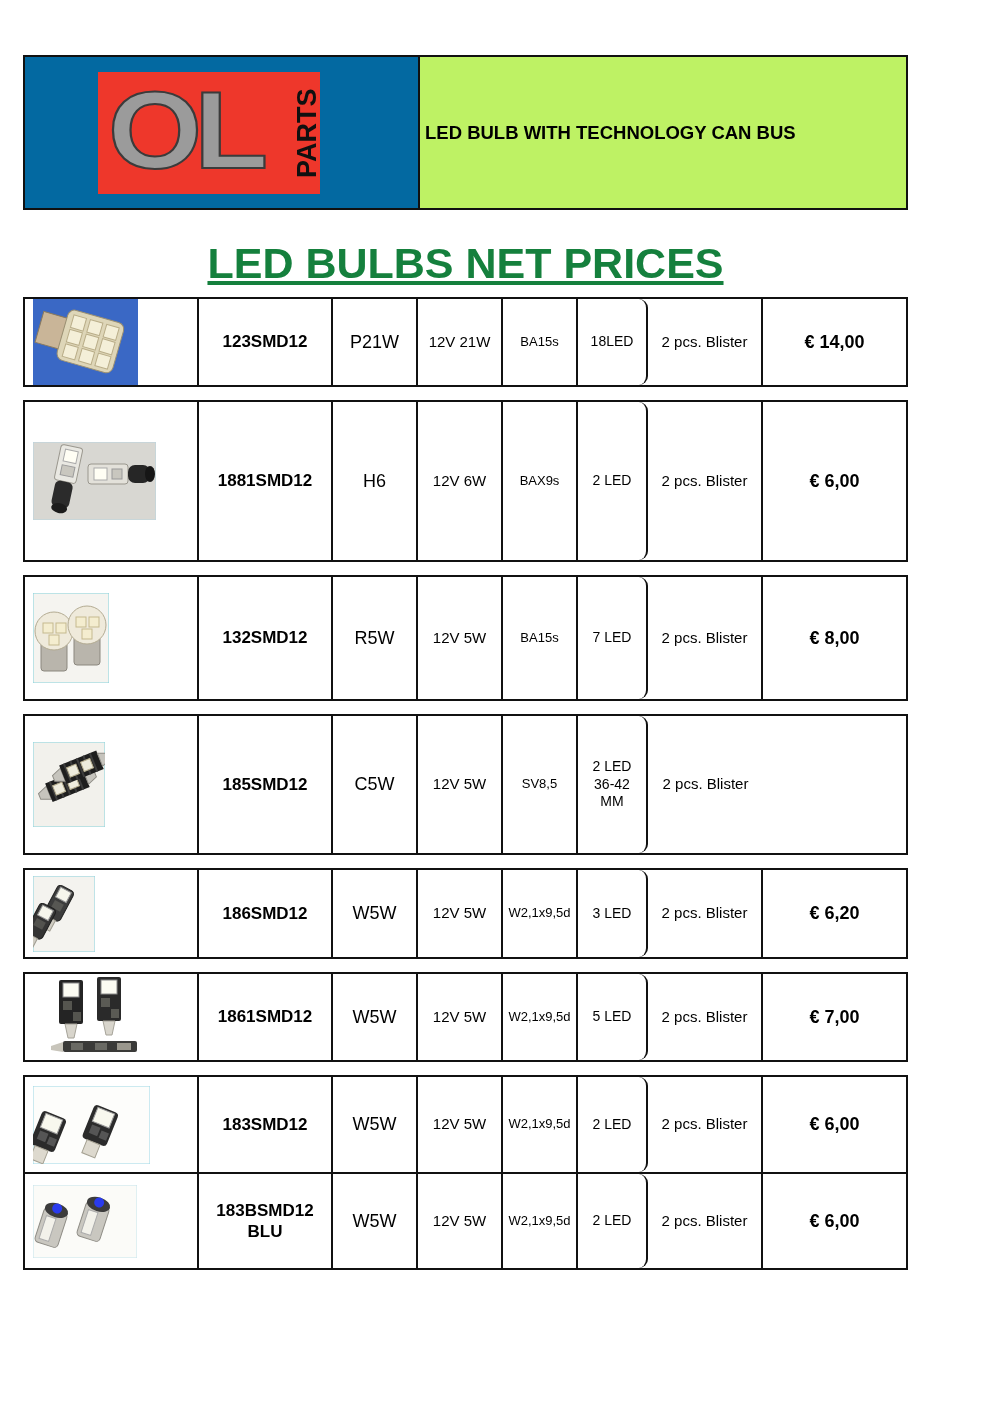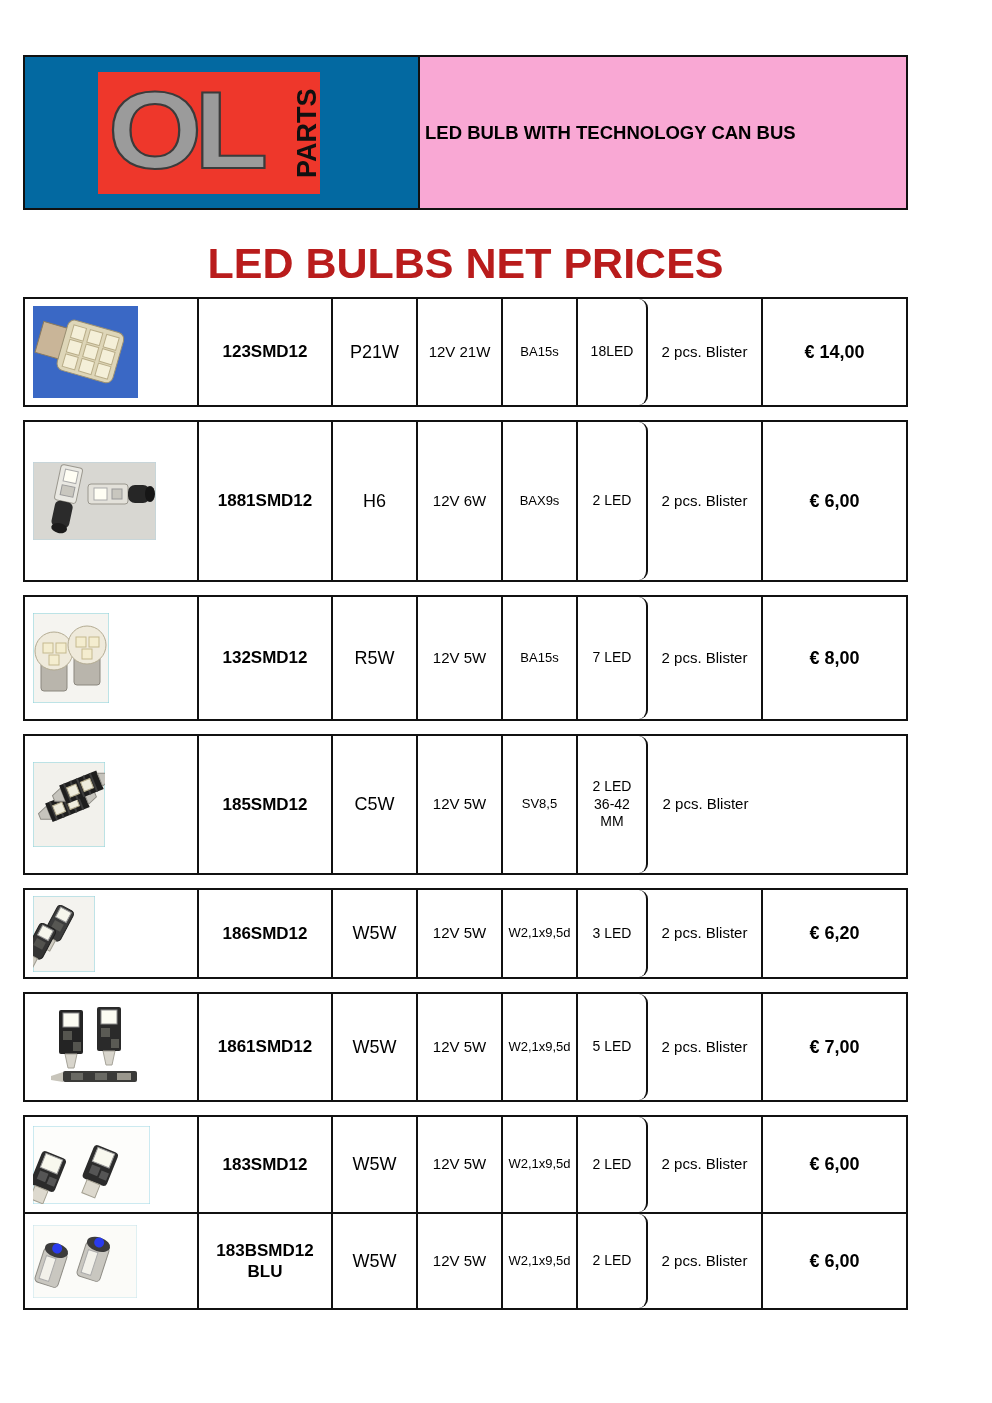--- a/index.html
+++ b/index.html
@@ -56,21 +56,21 @@
     font-weight: bold;
     font-size: 27px;
     letter-spacing: 0px;
     color: #101010;
     margin-left: 48px;
     height: 118px;
     text-align: center;
   }
   .banner {
     flex: 1;
-    background: #f9a8d4;
+    background: #bef264;
     border-left: 2px solid #111;
     display: flex;
     align-items: center;
     padding-left: 5px;
     box-sizing: border-box;
   }
   .banner span {
     font-weight: bold;
     font-size: 18.5px;
     color: #000;
@@ -78,21 +78,22 @@
 
   
   .title {
     margin: 32px 0 0 23px;
     width: 885px;
     text-align: center;
     font-weight: bold;
     font-size: 43px;
     line-height: 1;
     letter-spacing: 0px;
-    color: #b91c1c;
+    color: #15803d;
+    text-decoration: underline;
   }
 
   
   .ptable {
     margin: 13px 0 0 23px;
     width: 885px;
     border: 2px solid #111;
     box-sizing: border-box;
   }
   .ptable.first { margin-top: 12px; }
@@ -115,21 +116,21 @@
   .cell:last-child { border-right: none; }
   .img-cell { justify-content: flex-start; padding-left: 8px; }
   .code  { font-weight: bold; font-size: 17px; }
   .type  { font-size: 18px; }
   .power { font-size: 15px; }
   .base  { font-size: 13px; }
   .leds  { font-size: 14px; border-radius: 9px; }
   .pack  { font-size: 15px; }
   .price { font-weight: bold; font-size: 18px; }
 
-  .h106 { height: 106px; }
+  .h106 { height: 86px; }
   .h129 { height: 158px; }
   .h122 { height: 122px; }
   .h137 { height: 137px; }
   .h111 { height: 87px; }
   .h95  { height: 95px; }
   .h94  { height: 94px; }
 
   .photo { display: block; }
 </style>
 </head>

